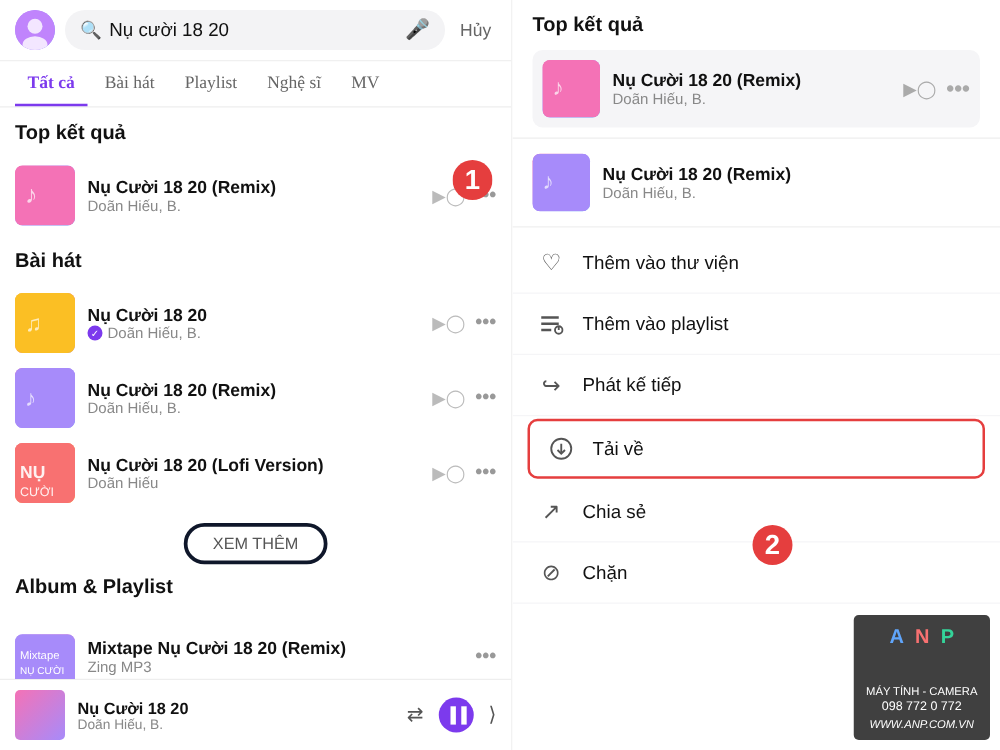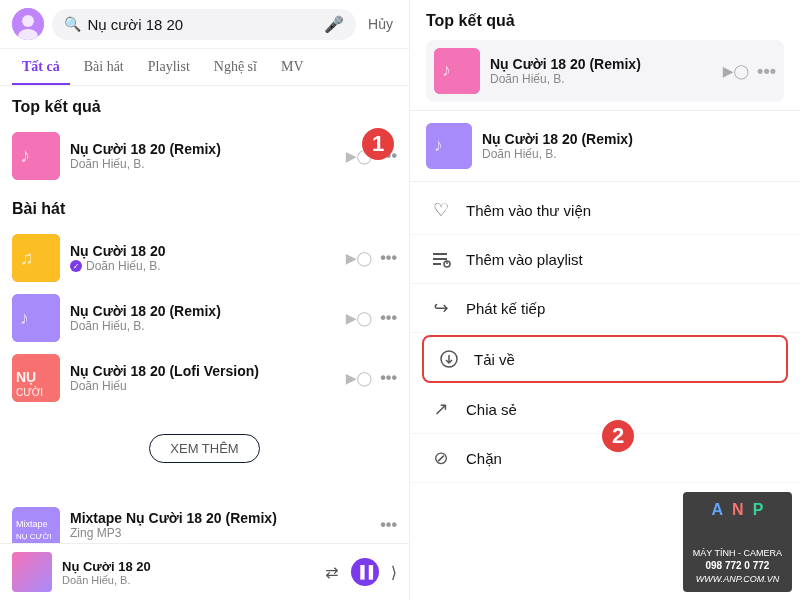--- a/index.html
+++ b/index.html
@@ -155,23 +155,23 @@
       align-items: center;
       gap: 8px;
       color: #aaa;
       font-size: 14px;
     }
     .action-icon { cursor: pointer; color: #bbb; }
     .action-more { cursor: pointer; color: #999; font-weight: 700; font-size: 16px; }
 
     .see-more-btn {
       display: block;
-      margin: 26px auto;
+      margin: 10px auto;
       padding: 6px 20px;
-      border: 1px solid #0f172a;
+      border: 3px solid #0f172a;
       border-radius: 20px;
       background: transparent;
       font-size: 13px;
       color: #555;
       cursor: pointer;
     }
 
     
     .player-bar {
       display: flex;
@@ -445,20 +445,21 @@
           <div class="song-artist">Doãn Hiếu</div>
         </div>
         <div class="song-actions">
           <span class="action-icon">▶◯</span>
           <span class="action-more">•••</span>
         </div>
       </div>
 
       <button class="see-more-btn">XEM THÊM</button>
 
+      <div class="section-title">Album &amp; Playlist</div>
 
       <div class="song-item">
         <div class="song-thumb thumb-5">
           <svg viewBox="0 0 48 48" width="48" height="48">
             <rect width="48" height="48" fill="#a78bfa"></rect>
             <text x="4" y="20" font-size="9" fill="white">Mixtape</text>
             <text x="4" y="32" font-size="8" fill="white">NỤ CƯỜI</text>
           </svg>
         </div>
         <div class="song-info">
@@ -572,16 +573,16 @@
     <span>2</span>
   </div>
 
   <div class="watermark">
     <div class="anp">
       <span class="anp-letter anp-a">A</span>
       <span class="anp-letter anp-n">N</span>
       <span class="anp-letter anp-p">P</span>
     </div>
     <div style="font-size:9px;margin-top:24px;">MÁY TÍNH - CAMERA</div>
-    <div style="font-size:10px;font-weight:bold;">098 772 0 772</div>
+    <div style="font-size:10px;font-weight:normal;">098 772 0 772</div>
     <div style="font-size:9px;font-style:italic;">WWW.ANP.COM.VN</div>
   </div>
 </div>
 
 </body></html>

